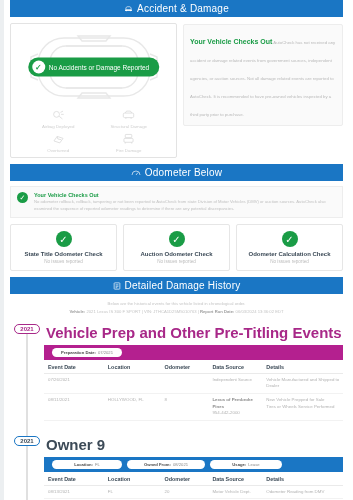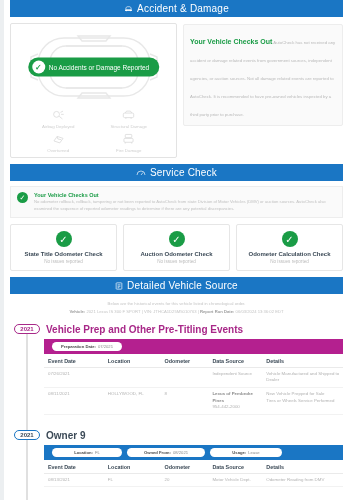--- a/index.html
+++ b/index.html
@@ -132,21 +132,21 @@
     padding: 1px 0; width: 26px; text-align: center; background: #fff;
     margin-left: 6px; position: relative; z-index: 2;
   }
   .year-badge.blue { border-color: #1a76c4; color: #3c4a57; }
   .tl-line {
     position: absolute; left: 18px; top: 12px; bottom: -200px;
     width: 2px; background: #e0e0e0; z-index: 1;
   }
   .ev-col { flex: 1; padding-right: 2px; }
   .ev-title {
-    color: #a82888; font-weight: bold; font-size: 10px; padding: 2px 0 4px 2px;
+    color: #a82888; font-weight: bold; font-size: 15px; padding: 2px 0 4px 2px;
   }
   .ev-title.blue { color: #3c4a57; }
   .bar-magenta {
     background: #b4208f; height: 15px; display: flex; align-items: center;
     padding-left: 8px;
   }
   .bar-blue {
     background: #1a76c4; height: 15px; display: flex; align-items: center;
     gap: 5px; padding-left: 8px;
   }
@@ -259,21 +259,21 @@
     </div>
   </div>
 
   <div class="sec-bar">
     <span>
       <svg width="10" height="7" viewBox="0 0 20 14" fill="none" stroke="#fff" stroke-width="1.3">
         <path d="M2 12a8 8 0 0116 0"></path>
           <path d="M10 12l4-5"></path>
       </svg>
     </span>
-    <span>Service Check</span>
+    <span>Odometer Below</span>
   </div>
 
   <div class="odo-note">
     <span class="chk-green">✓</span>
     <div>
       <div class="odo-note-title">Your Vehicle Checks Out</div>
       <div class="odo-note-body">No odometer rollback, rollback, tampering or not been reported to AutoCheck from state Division of Motor Vehicles (DMV) or auction sources. AutoCheck also examined the sequence of reported odometer readings to determine if there are any potential discrepancies.</div>
     </div>
   </div>
 
@@ -295,21 +295,21 @@
     </div>
   </div>
 
   <div class="sec-bar">
     <span>
       <svg width="8" height="8" viewBox="0 0 14 14" fill="none" stroke="#fff" stroke-width="1.2">
         <rect x="2" y="1.5" width="10" height="11" rx="1"></rect>
           <path d="M4.5 5h5M4.5 7.5h5M4.5 10h3"></path>
       </svg>
     </span>
-    <span>Detailed Vehicle Source</span>
+    <span>Detailed Damage History</span>
   </div>
 
   <div class="hist-note">
     <div>Below are the historical events for this vehicle listed in chronological order.</div>
     <div>
       <b>Vehicle:</b>
       <span>2021 Lexus IS 300 F SPORT | VIN: JTHCA1D25M5010763 |</span>
       <b>Report Run Date:</b>
       <span>06/03/2024 13:36:02 EDT</span>
     </div>

